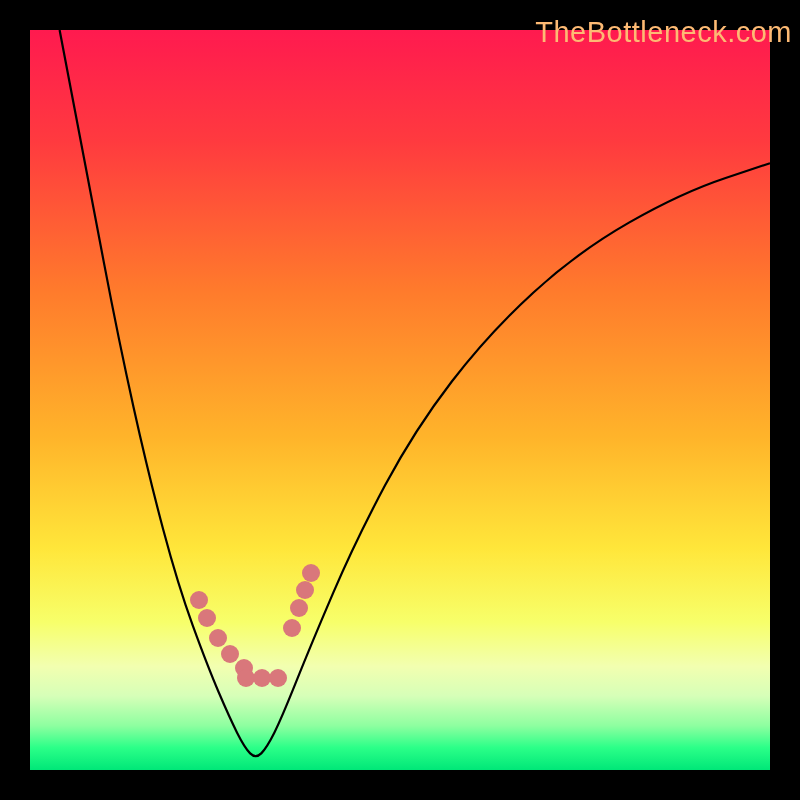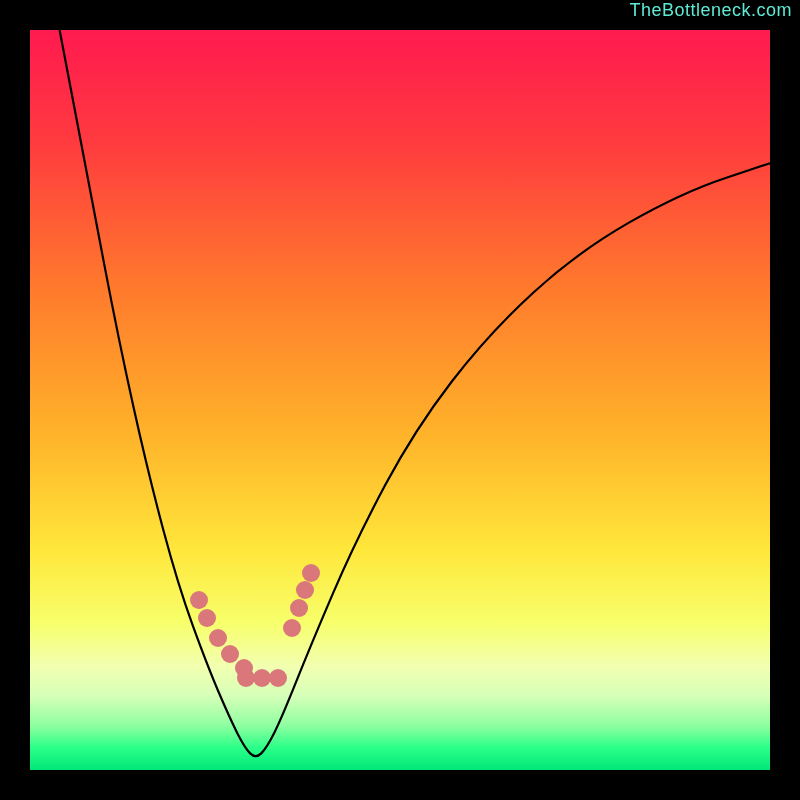--- a/index.html
+++ b/index.html
@@ -37,24 +37,24 @@
   svg.curve {
     position: absolute;
     left: 0;
     top: 0;
     width: 100%;
     height: 100%;
     overflow: visible;
   }
   .watermark {
     position: absolute;
-    top: 0;
+    top: 16px;
     right: 8px;
-    color: #5eead4;
-    font-size: 18px;
+    color: #fdba74;
+    font-size: 29px;
     letter-spacing: 0.5px;
     font-weight: 400;
   }
 </style>
 </head>
 <body>
 
 <div class="frame">
 
   <div class="plot-area">

